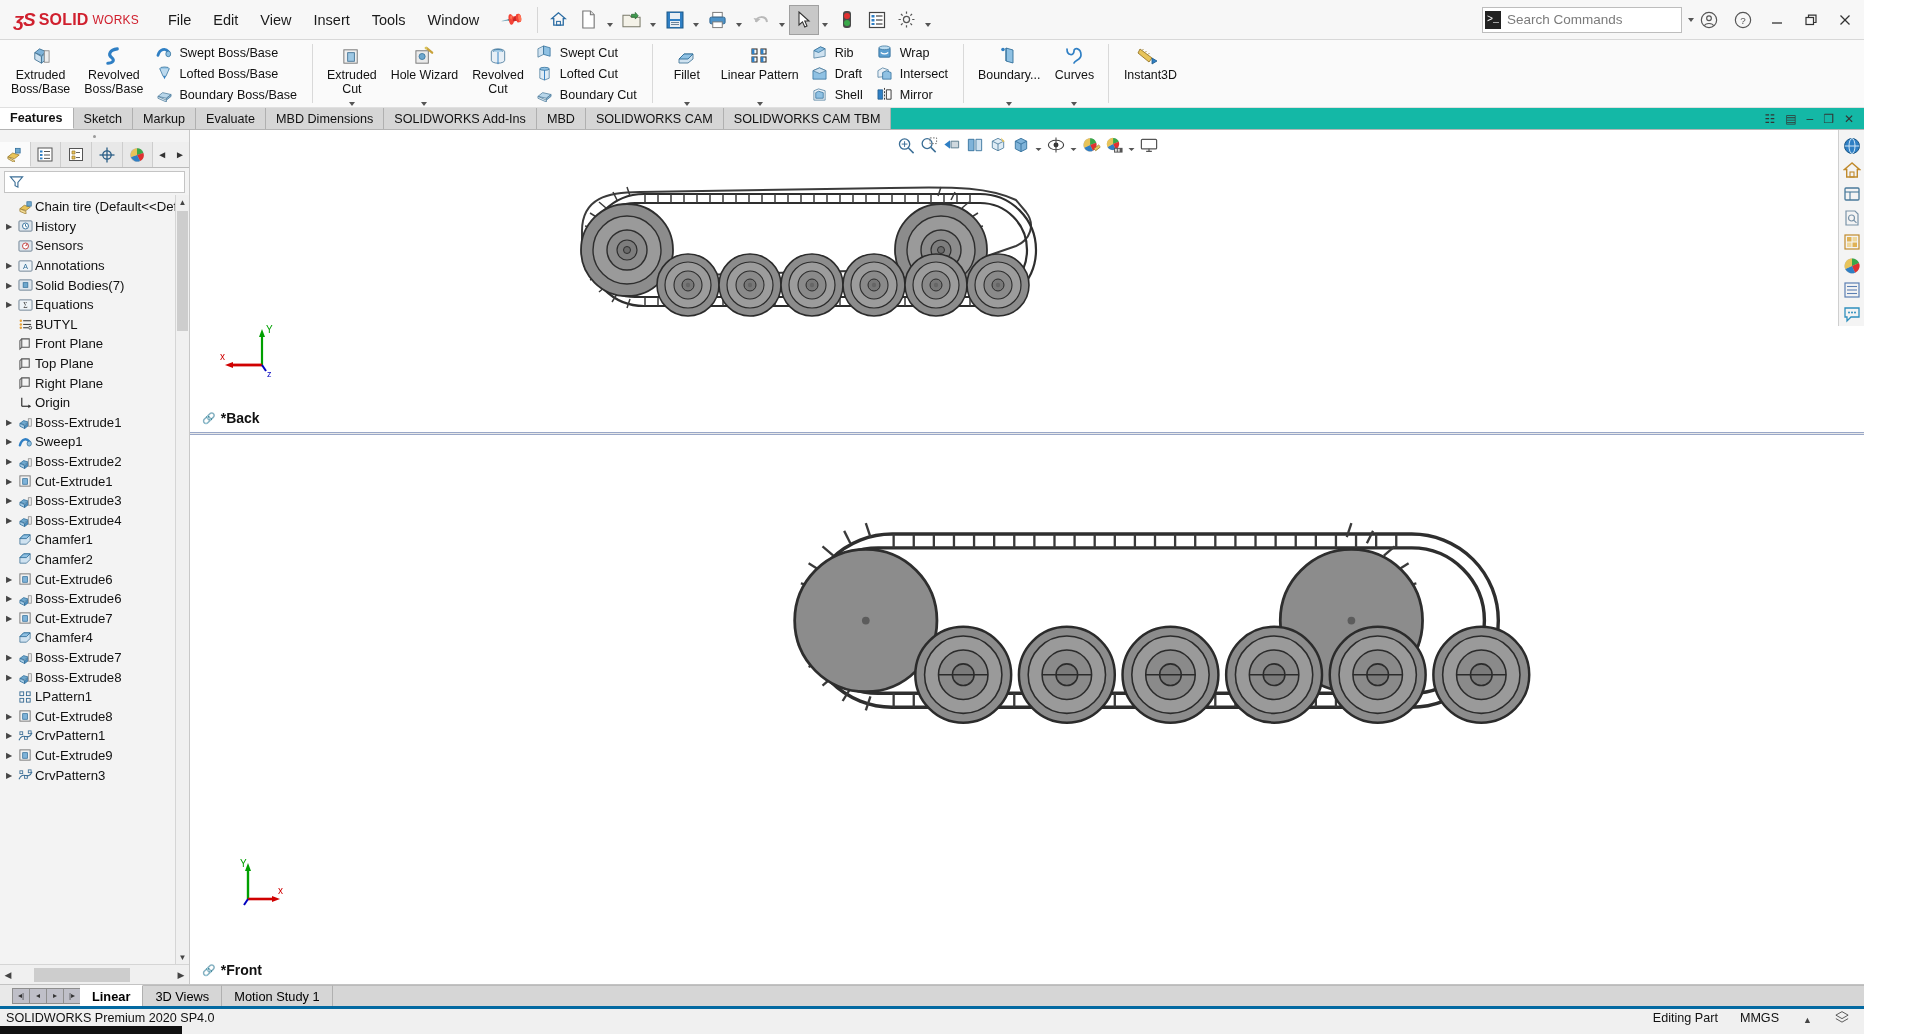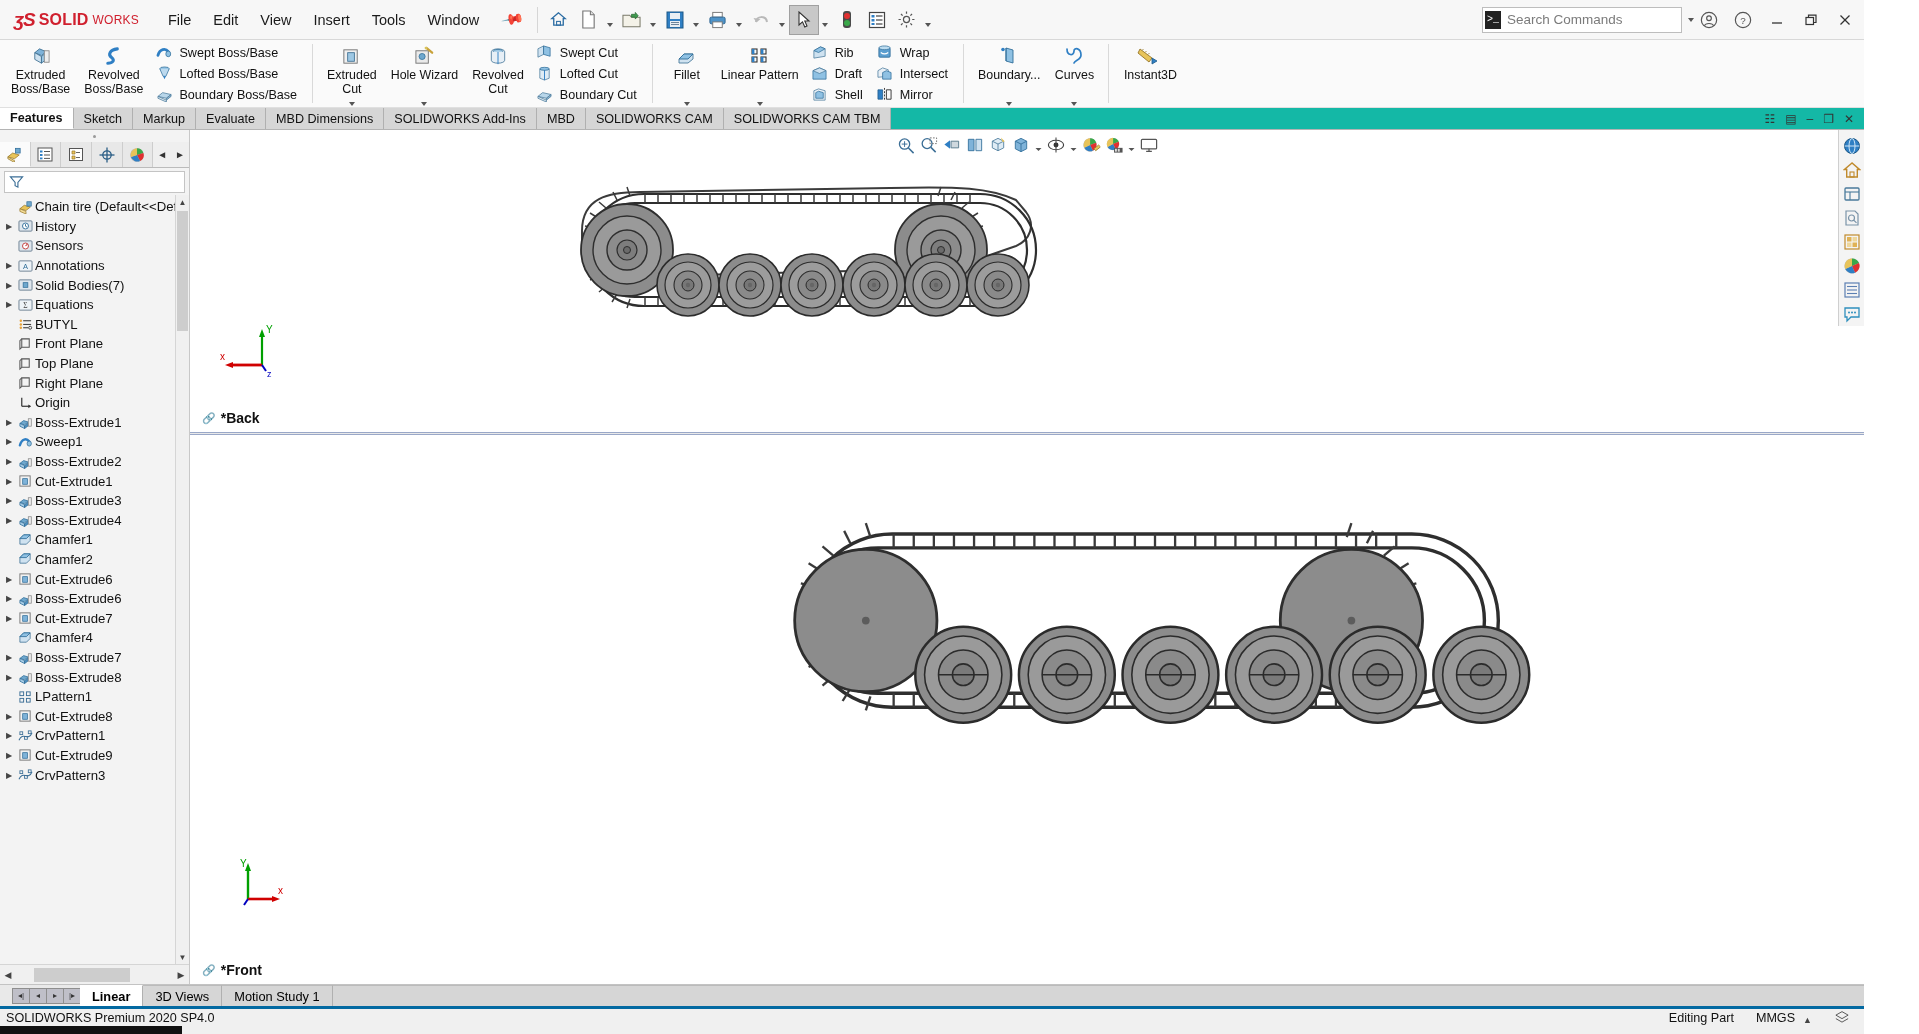--- a/index.html
+++ b/index.html
@@ -1587,21 +1587,21 @@
     <div class="btab active">Linear</div>
     <div class="btab">3D Views</div>
     <div class="btab">Motion Study 1</div>
     <div class="btab-fill"></div>
   </div>
 
   <div class="statusbar">
     <span>SOLIDWORKS Premium 2020 SP4.0</span>
     <div class="right">
       <span>Editing Part</span>
-      <span style="display:flex;align-items:flex-end;gap:8px">
+      <span style="display:flex;align-items:flex-end;gap:24px">
         <span>MMGS</span>
         <span style="font-size:9px;color:#444">▲</span>
       </span>
       <span>
         <svg width="16" height="14" viewBox="0 0 18 16">
             <path d="M2 7 l7 -4 l7 4 l-7 4 Z" fill="none" stroke="#555" stroke-width="1.1"></path>
             <path d="M2 11 l7 4 l7 -4" fill="none" stroke="#555" stroke-width="1.1"></path>
           </svg>
       </span>
     </div>

